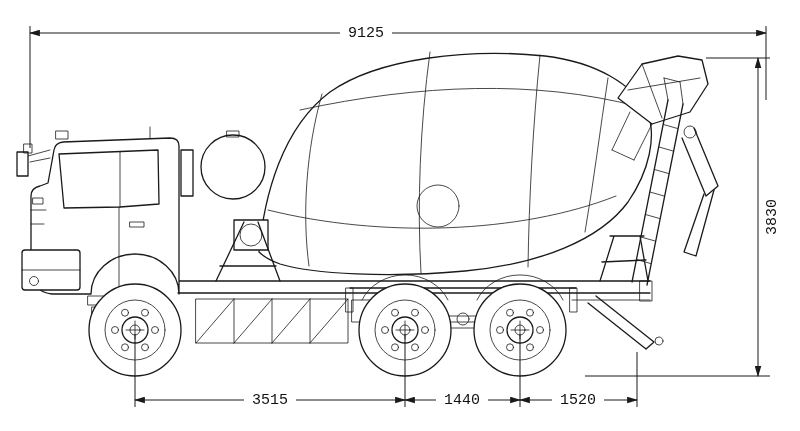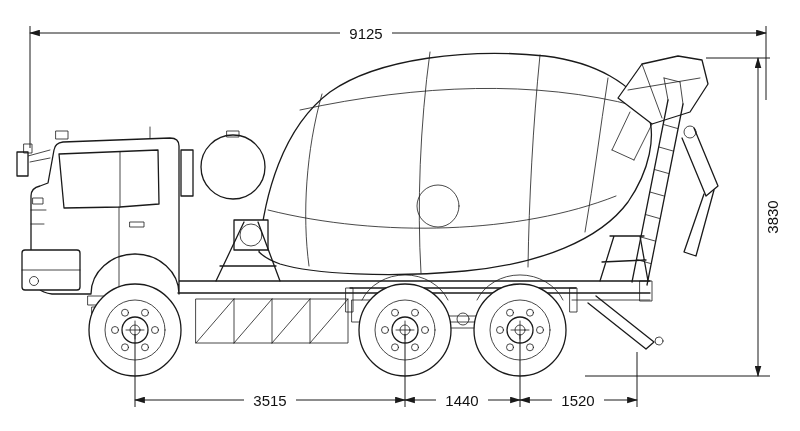--- a/index.html
+++ b/index.html
@@ -1,17 +1,17 @@
 <!DOCTYPE html>
 <html><head>
 <meta charset="utf-8">
 <style>
   html,body{margin:0;padding:0;background:#fff;}
   .stage{width:800px;height:431px;background:#fff;position:relative;overflow:hidden;
-         font-family:Liberation Sans, sans-serif;}
+         font-family:Liberation Mono, monospace;}
   svg{display:block;}
   .outline{fill:none;stroke:#1a1a1a;stroke-width:1.3;stroke-linejoin:round;stroke-linecap:round;}
   .thin{fill:none;stroke:#1a1a1a;stroke-width:0.8;stroke-linejoin:round;stroke-linecap:round;}
   .whitefill{fill:#fff;stroke:#1a1a1a;stroke-width:1.3;stroke-linejoin:round;}
   .dim{stroke:#1a1a1a;stroke-width:1;fill:none;}
   .dimtext{font-size:15px;fill:#111;text-anchor:middle;dominant-baseline:central;}
   .labelbg{fill:#ffffff;stroke:none;}
 </style>
 </head>
 <body>

